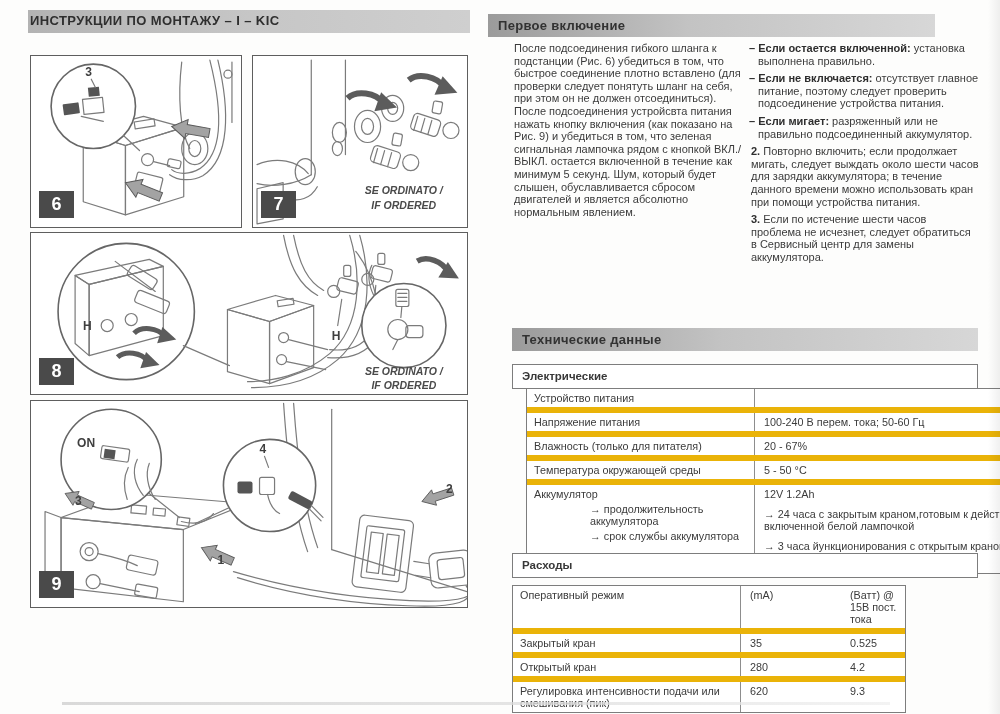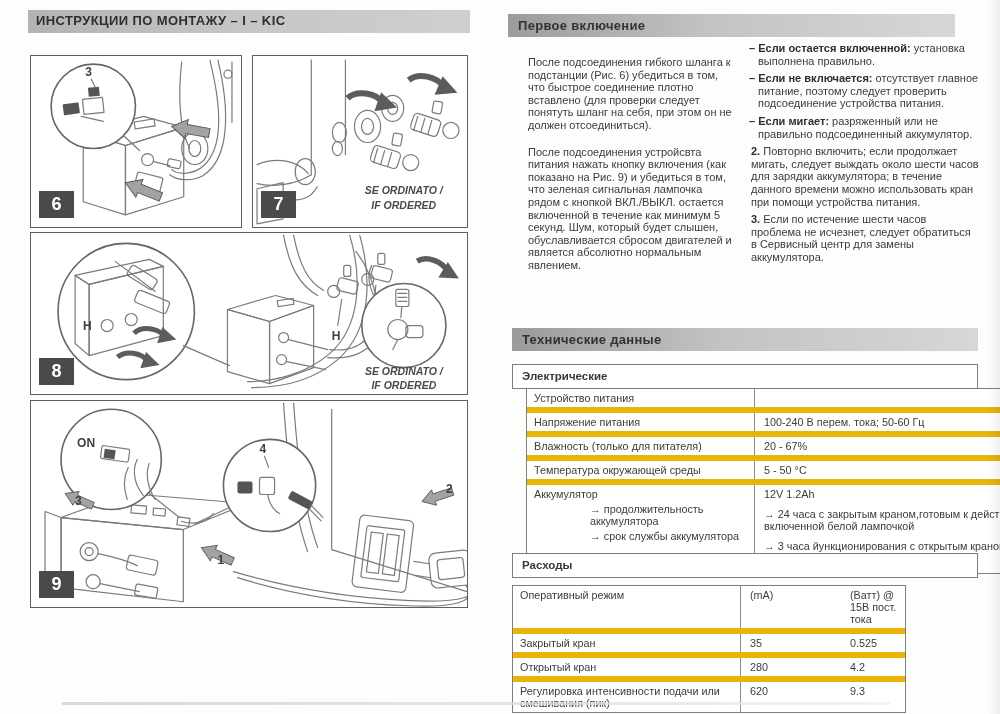--- a/index.html
+++ b/index.html
@@ -11,40 +11,40 @@
   
   .hdr-bar{
     position:absolute;box-sizing:border-box;
     background:linear-gradient(90deg,#9b9b9b 0%,#c3c3c3 45%,#d7d7d7 100%);
     font-weight:bold;font-size:13px;color:#323232;
     padding:4px 10px;letter-spacing:.3px;
   }
   .title-bar{
     position:absolute;left:28px;top:10px;width:442px;height:23px;box-sizing:border-box;
     background:linear-gradient(90deg,#b3b3b3 0%,#c6c6c6 50%,#cfcfcf 100%);
-    font-weight:bold;font-size:13px;color:#2f2f2f;padding:3px 8px;letter-spacing:.4px;
+    font-weight:bold;font-size:13px;color:#2f2f2f;padding:3px 2px;letter-spacing:.4px;
   }
   
   .figbox{position:absolute;border:1.5px solid #5e5e5e;background:#fff;box-sizing:border-box;}
   .figsvg{width:100%;height:100%;display:block;}
   .badge{
     position:absolute;left:8px;bottom:9px;width:35px;height:27px;background:#4a4a4a;
     color:#fff;font-weight:bold;font-size:18px;display:flex;align-items:center;justify-content:center;
   }
   .ln{fill:none;stroke:#7b7b7b;stroke-width:1.2;stroke-linecap:round;stroke-linejoin:round;}
   .lnc{fill:#fff;stroke:#666;stroke-width:1.6;}
   .dk{fill:#555;stroke:none;}
   .arr{fill:#a3a3a3;stroke:#5a5a5a;stroke-width:1;}
   .carr{stroke:#5c5c5c;fill:none;stroke-width:6;}
   .chead{fill:#5c5c5c;stroke:none;}
   .lbl{font-size:12px;fill:#3f3f3f;font-weight:bold;font-style:normal;}
   .cap{font-size:10.5px;font-style:italic;font-weight:bold;fill:#4a4a4a;text-anchor:middle;}
   
   .colA{position:absolute;left:514px;top:42px;width:233px;font-size:11px;line-height:12.6px;color:#3b3b3b;}
-  .colA p{margin:14px;}
+  .colA p{margin:0;}
   .colB{position:absolute;left:749px;top:42px;width:230px;font-size:11px;line-height:12.6px;color:#3b3b3b;}
   .bullet{margin:0 0 5px 0;padding-left:9px;text-indent:-9px;}
   .bullet b{color:#2e2e2e;}
   .step{margin:0 0 5px 2px;}
   .step b{color:#2e2e2e;}
   
   .box-sub{
     position:absolute;box-sizing:border-box;border:1.2px solid #7d7d7d;background:#fff;
     font-weight:bold;font-size:11.5px;color:#383838;padding:5px 9px;
   }
@@ -274,21 +274,21 @@
       <rect class="dk" x="256" y="94" width="24" height="9" rx="2"></rect>
       <path class="ln" d="M280 98 l16 5 M280 102 l16 5"></path>
     </g>
 
     <use href="#barrow" class="arr" transform="translate(170 146) rotate(24) scale(0.9)"></use>
     <text class="lbl" x="186" y="162">1</text>
   </svg>
   <div class="badge">9</div>
 </div>
 
-<div class="hdr-bar" style="left:508px;top:14px;width:447px;height:23px;">Первое включение</div>
+<div class="hdr-bar" style="left:488px;top:14px;width:447px;height:23px;">Первое включение</div>
 
 <div class="colA">
   <p>После подсоединения гибкого шланга к подстанции (Рис. 6) убедиться в том, что быстрое соединение плотно вставлено (для проверки следует понятуть шланг на себя, при этом он не должен отсоединиться).</p>
   <p>После подсоединения устройсвта питания нажать кнопку включения (как показано на Рис. 9) и убедиться в том, что зеленая сигнальная лампочка рядом с кнопкой ВКЛ./ВЫКЛ. остается включенной в течение как минимум 5 секунд. Шум, который будет слышен, обуславливается сбросом двигателей и является абсолютно нормальным явлением.</p>
 </div>
 
 <div class="colB">
   <p class="bullet"><b>– Если остается включенной:</b><span> установка выполнена правильно.</span></p>
   <p class="bullet"><b>– Если не включается:</b><span> отсутствует главное питание, поэтому следует проверить подсоединение устройства питания.</span></p>
   <p class="bullet"><b>– Если мигает:</b><span> разряженный или не правильно подсоединенный аккумулятор.</span></p>

